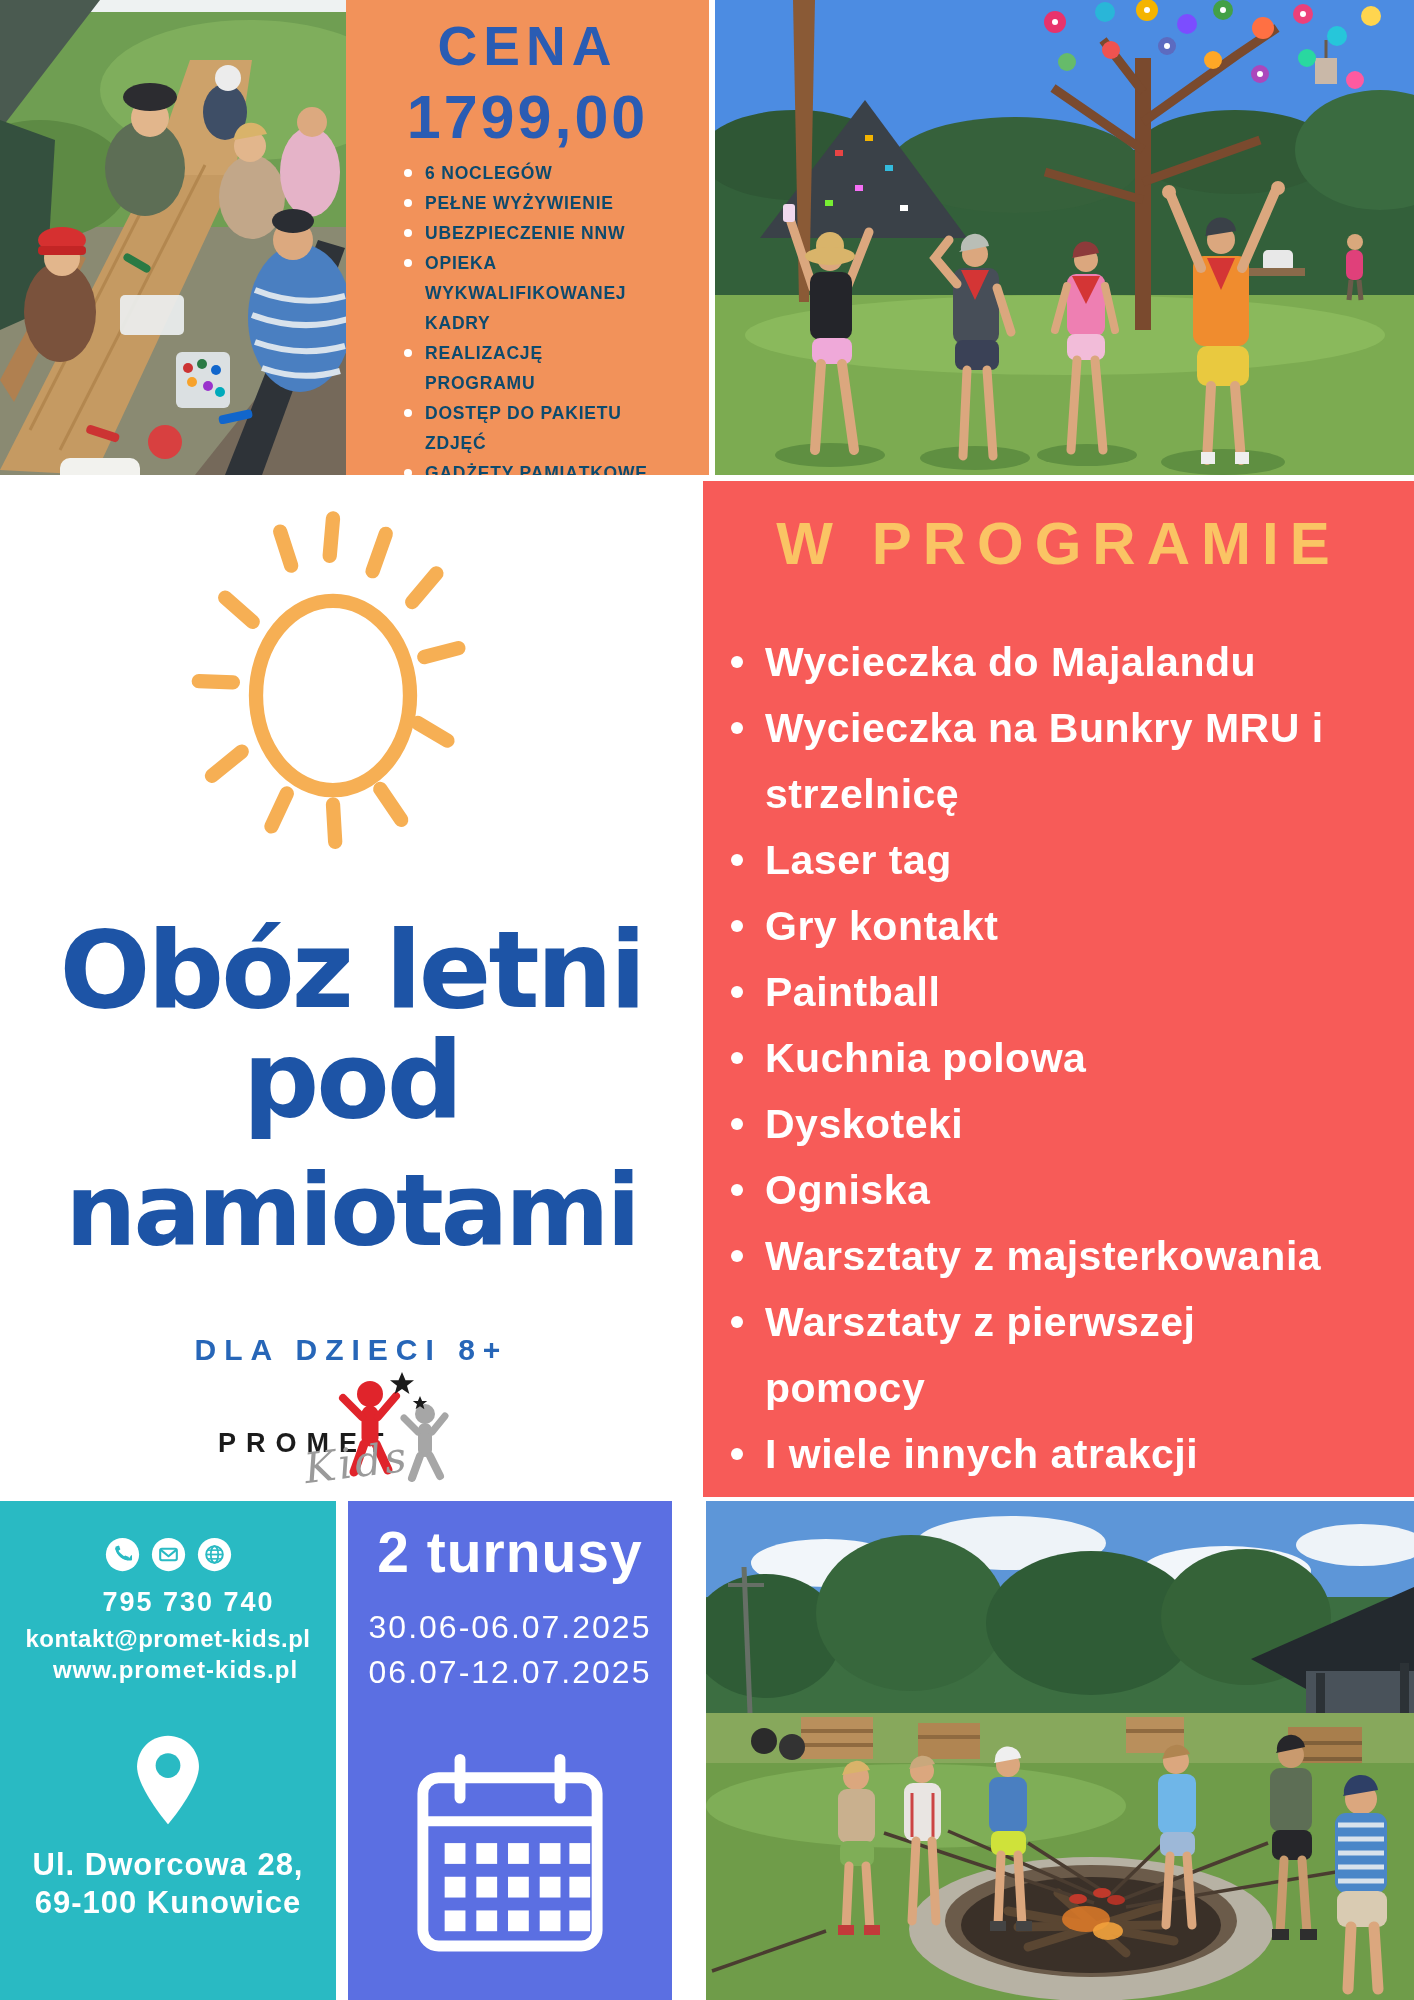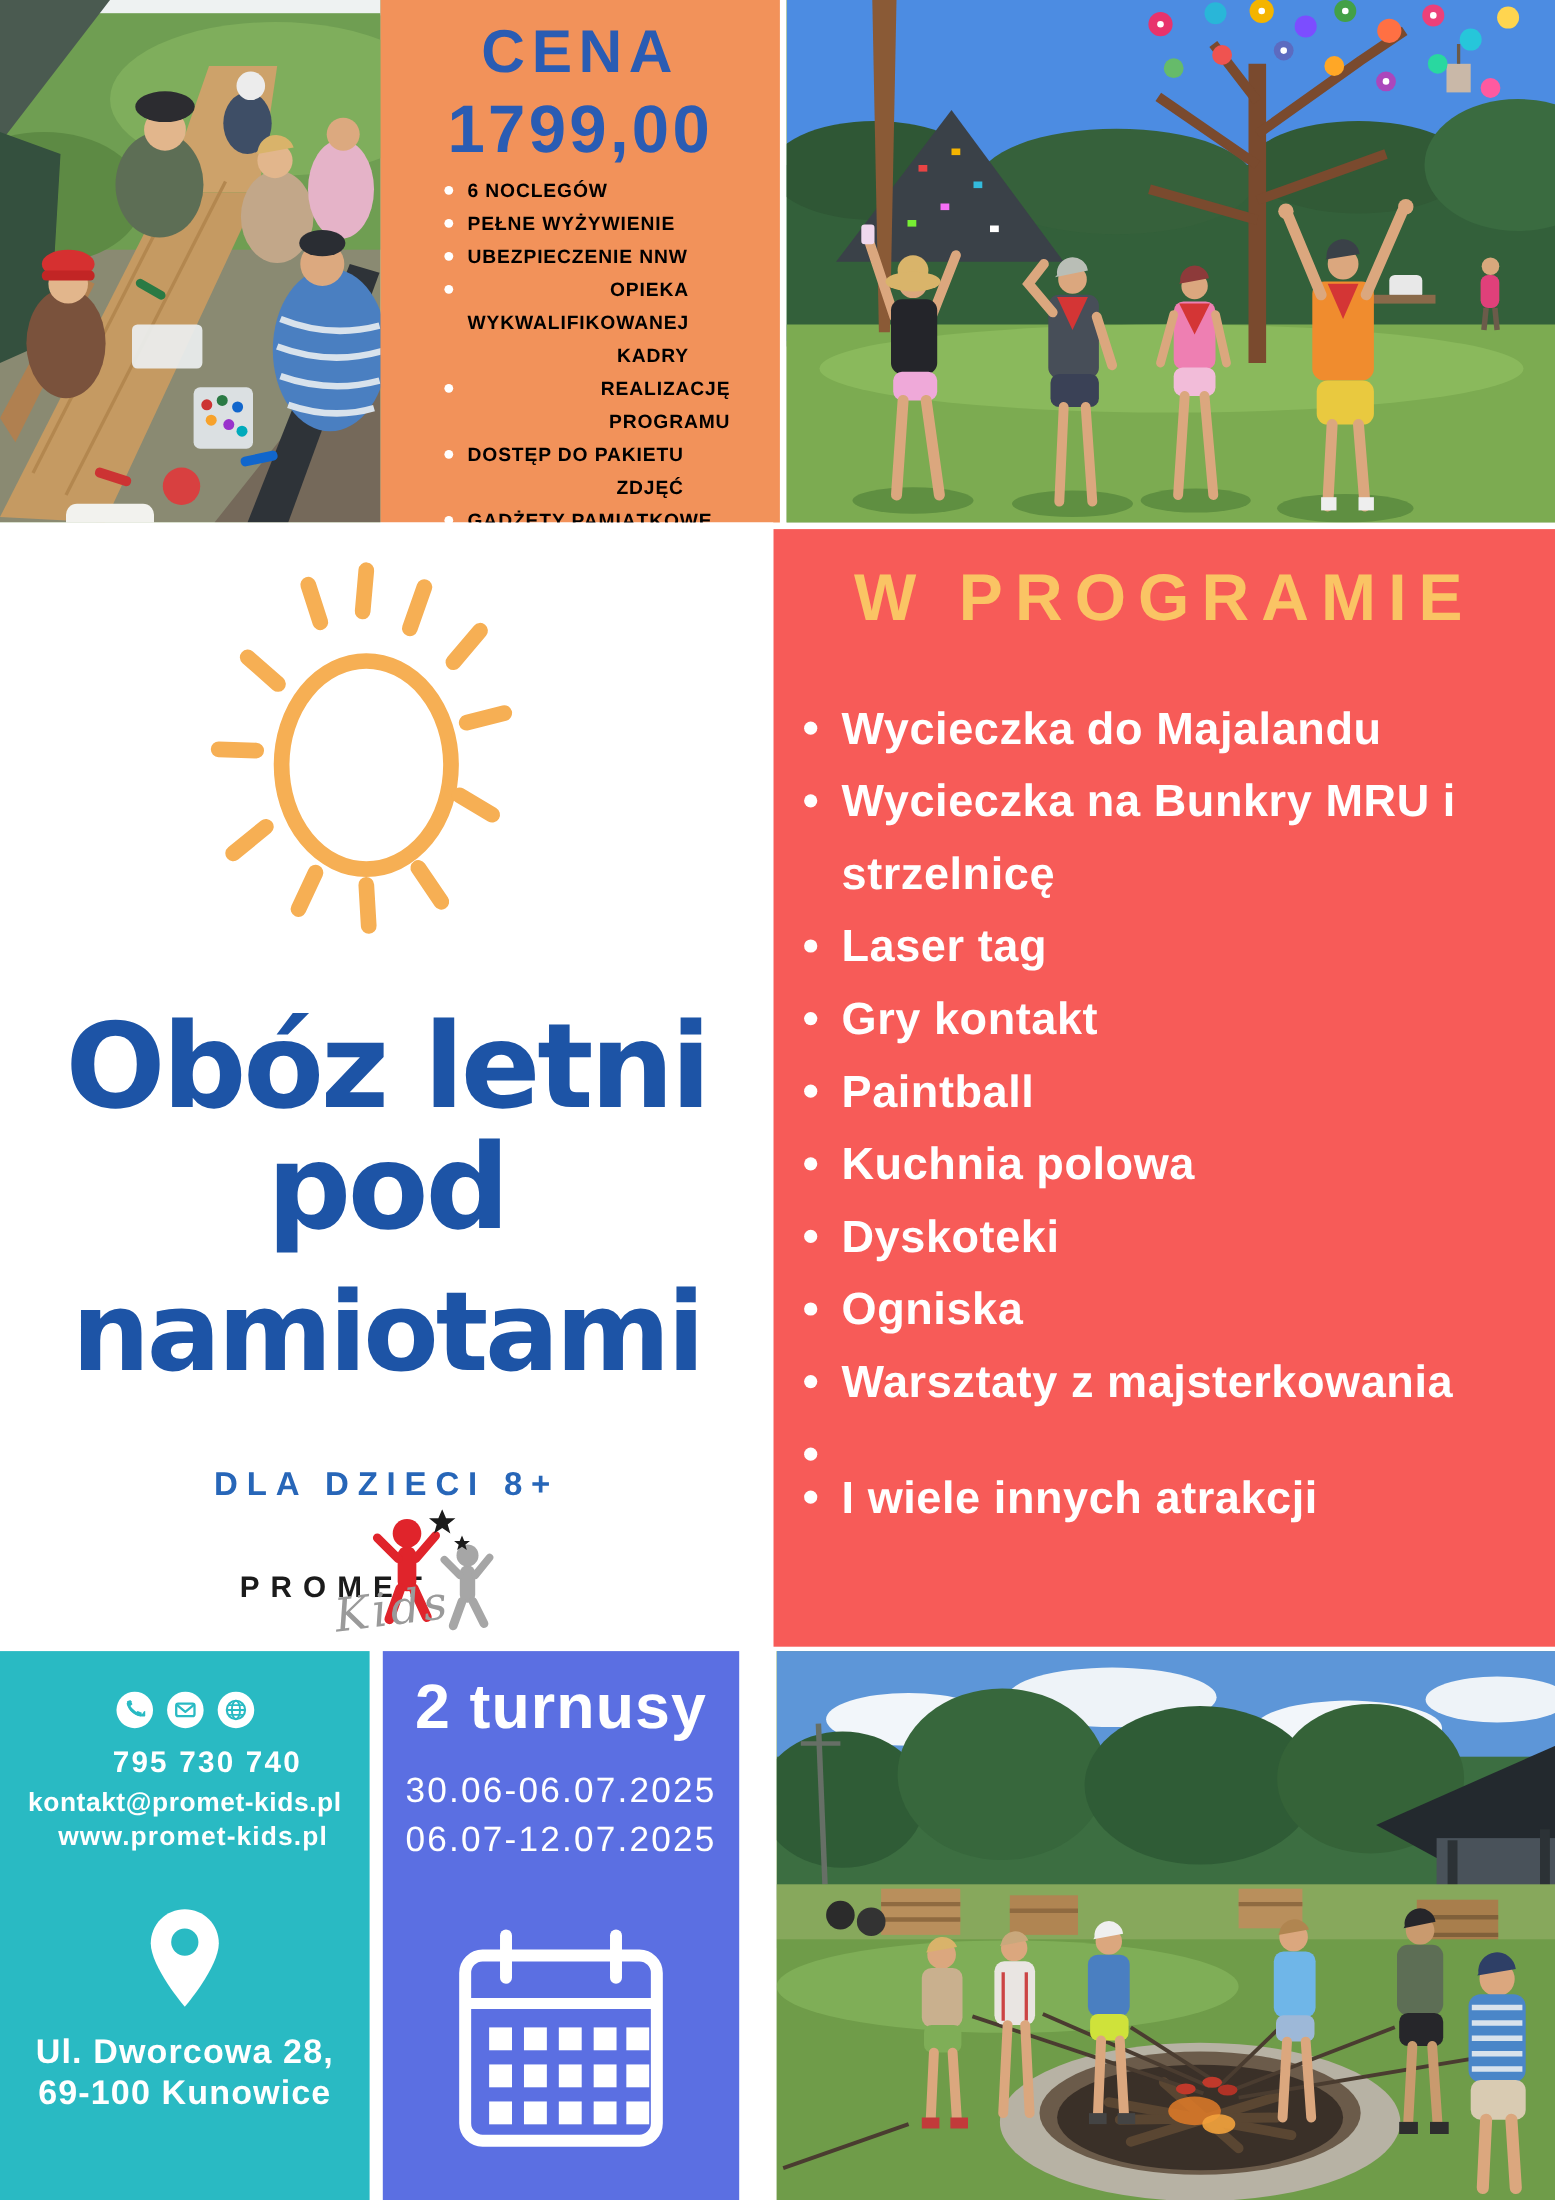--- a/index.html
+++ b/index.html
@@ -11,21 +11,21 @@
   
   .price-card{position:absolute;left:346px;top:0;width:363px;height:475px;background:#F2925A;}
   .cena-title{position:absolute;left:0;right:0;top:14px;text-align:center;
               font-size:55px;font-weight:bold;letter-spacing:6px;color:#2A5CB3;}
   .cena-amount{position:absolute;left:0;right:0;top:82px;text-align:center;
                font-size:61px;font-weight:bold;letter-spacing:3px;color:#2A5CB3;}
   .o-list{position:absolute;left:58px;top:158px;width:260px;}
   .o-item{display:flex;align-items:flex-start;color:#ffffff;}
   .o-dot{flex:0 0 auto;width:8px;height:8px;border-radius:50%;background:#ffffff;margin:11px 13px 0 0;}
   .o-text{font-size:17.5px;font-weight:bold;letter-spacing:0.8px;line-height:30px;
-          white-space:pre-wrap;color:#000000;text-align:right;}
+          white-space:pre-wrap;color:#0c4a6e;}
 
   
   .program-card{position:absolute;left:703px;top:481px;width:711px;height:1016px;background:#F75B58;}
   .program-title{position:absolute;left:0;right:0;top:28px;text-align:center;
                  font-size:60px;font-weight:bold;letter-spacing:11px;color:#FAC464;}
   .r-list{position:absolute;left:28px;top:148px;width:640px;}
   .r-item{display:flex;align-items:flex-start;color:#ffffff;}
   .r-dot{flex:0 0 auto;width:12px;height:12px;border-radius:50%;background:#ffffff;margin:27px 22px 0 0;}
   .r-text{font-size:41px;font-weight:bold;letter-spacing:0.5px;line-height:66px;
           white-space:pre-wrap;color:#ffffff;}
@@ -307,20 +307,22 @@
       <div class="r-item">
           <span class="r-dot"></span>
           <span class="r-text">Ogniska</span>
         </div>
       <div class="r-item">
           <span class="r-dot"></span>
           <span class="r-text">Warsztaty z majsterkowania</span>
         </div>
       <div class="r-item">
           <span class="r-dot"></span>
+          <span class="r-text">Warsztaty z pierwszej
+pomocy</span>
         </div>
       <div class="r-item">
           <span class="r-dot"></span>
           <span class="r-text">I wiele innych atrakcji</span>
         </div>
     </div>
   </div>
 
   <div class="hero">
     <div class="sun">

